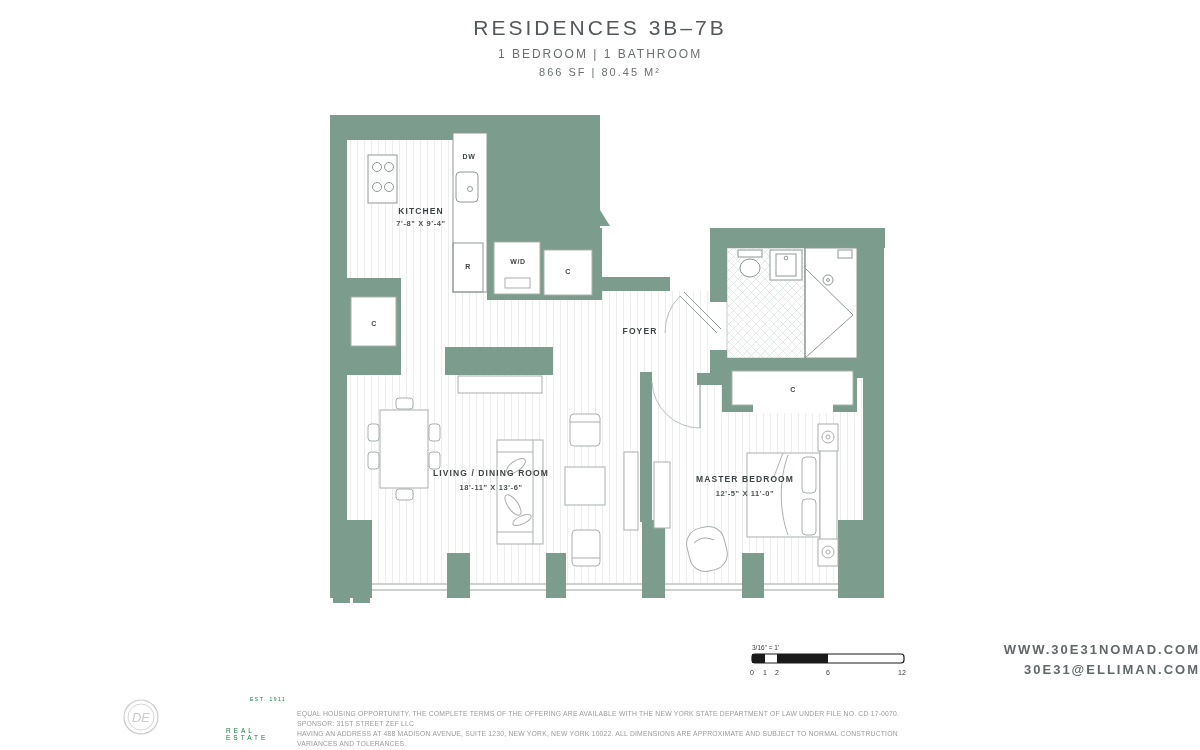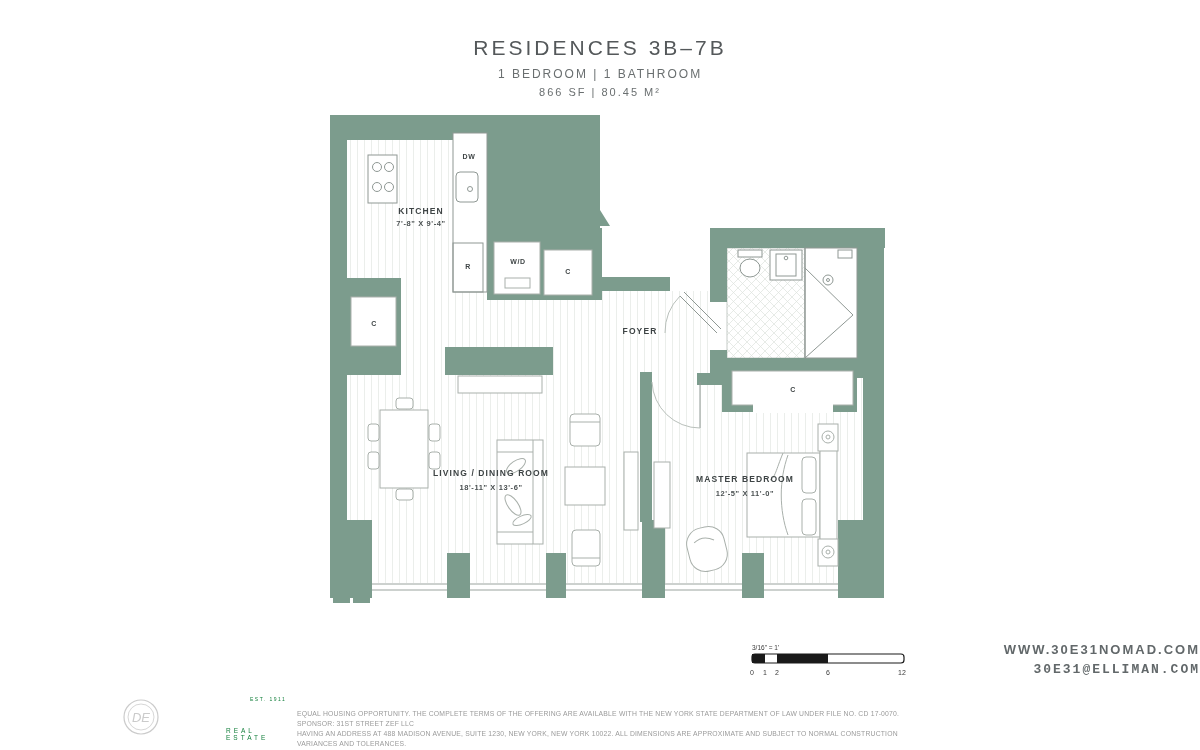--- a/index.html
+++ b/index.html
@@ -1,24 +1,24 @@
 <!DOCTYPE html>
 <html><head>
 <meta charset="utf-8">
 <style>
   html,body{margin:0;padding:0;background:#fff;}
   .canvas{position:relative;width:1200px;height:750px;background:#ffffff;overflow:hidden;
           font-family:"Liberation Sans",sans-serif;}
   .hdr{position:absolute;left:0;right:0;top:16px;text-align:center;color:#54585a;}
-  .hdr .title{font-size:21px;letter-spacing:3px;font-weight:400;margin-top:20px;}
+  .hdr .title{font-size:21px;letter-spacing:3px;font-weight:400;}
   .hdr .sub{margin-top:7px;font-size:12px;letter-spacing:2px;color:#6a6f70;}
   .hdr .area{margin-top:5px;font-size:11px;letter-spacing:2px;color:#6a6f70;}
   .contact{position:absolute;left:0;right:0;top:642px;text-align:right;color:#62686a;}
   .contact .site{font-size:13px;letter-spacing:2px;font-weight:700;}
-  .contact .mail{margin-top:5px;font-size:13px;letter-spacing:2px;font-weight:700;font-family:Liberation Mono, monospace;}
+  .contact .mail{margin-top:5px;font-size:13px;letter-spacing:2px;font-weight:700;}
   svg text{font-family:"Liberation Sans",sans-serif;}
   .roomname{font-size:8.5px;font-weight:700;letter-spacing:1.1px;fill:#3e4445;text-anchor:middle;}
   .roomdim{font-size:7.5px;font-weight:600;letter-spacing:0.6px;fill:#4a5051;text-anchor:middle;}
   .appl{font-size:7px;font-weight:700;letter-spacing:0.6px;fill:#3e4445;text-anchor:middle;}
   .tick{font-size:7px;fill:#3a3a3a;text-anchor:middle;}
   .scalelab{font-size:6.5px;fill:#3a3a3a;}
   .brand{position:absolute;left:122px;top:696px;width:172px;height:44px;color:#15803d;}
   .brand .word{position:absolute;left:42px;top:6px;font-family:"Liberation Serif",serif;
                font-size:22px;letter-spacing:0px;white-space:nowrap;}
   .brand .est{position:absolute;left:128px;top:0px;font-size:5px;letter-spacing:1.5px;}

